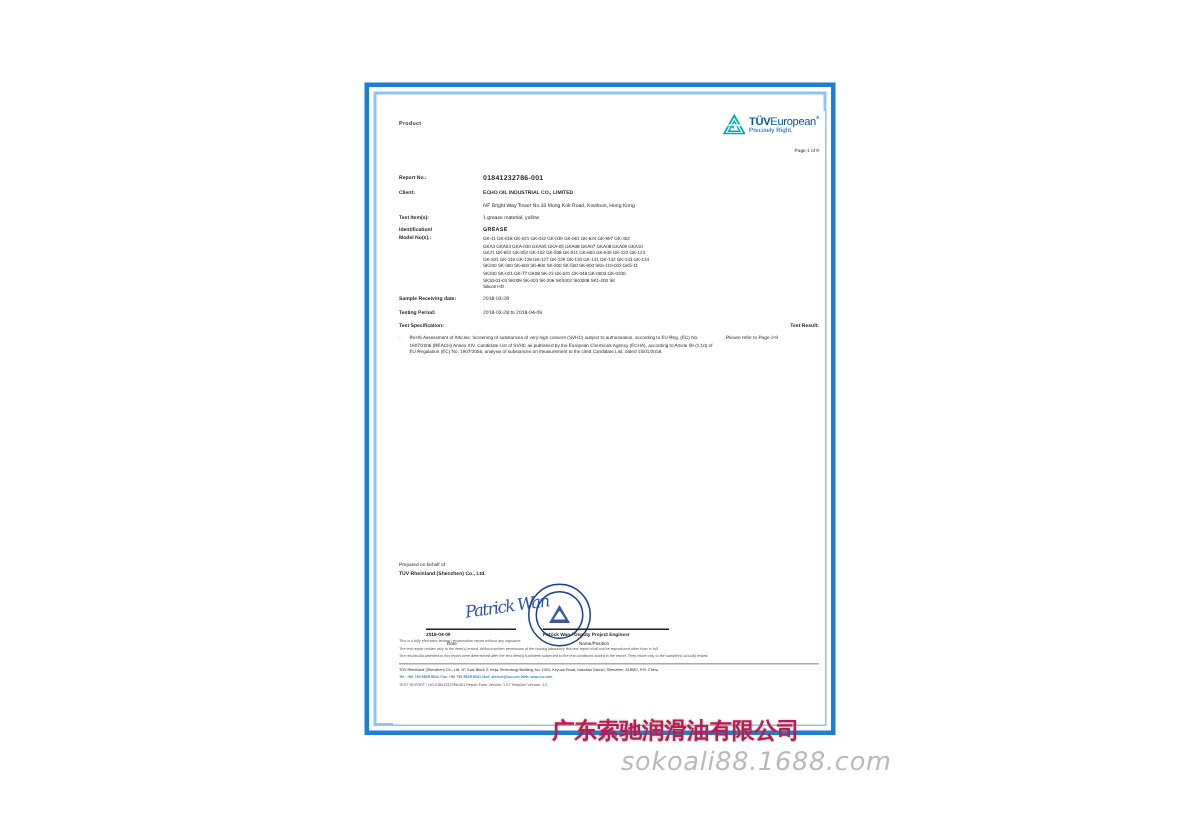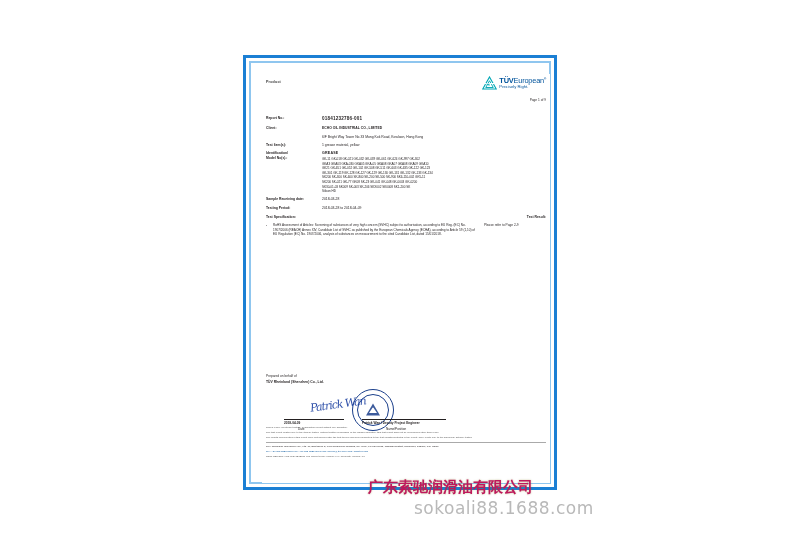--- a/index.html
+++ b/index.html
@@ -341,20 +341,21 @@
   }
   .wm-site {
     position: absolute;
     left: 414px;
     top: 498px;
     font-family: "DejaVu Sans", sans-serif;
     font-size: 17px;
     color: #b9b9b9;
     letter-spacing: .5px;
     white-space: nowrap;
+    font-style: italic;
   }
 </style>
 </head>
 <body>
 
 <div class="frame-outer">
   <div class="frame-inner">
     <div class="page">
 
       <div class="hdr">

